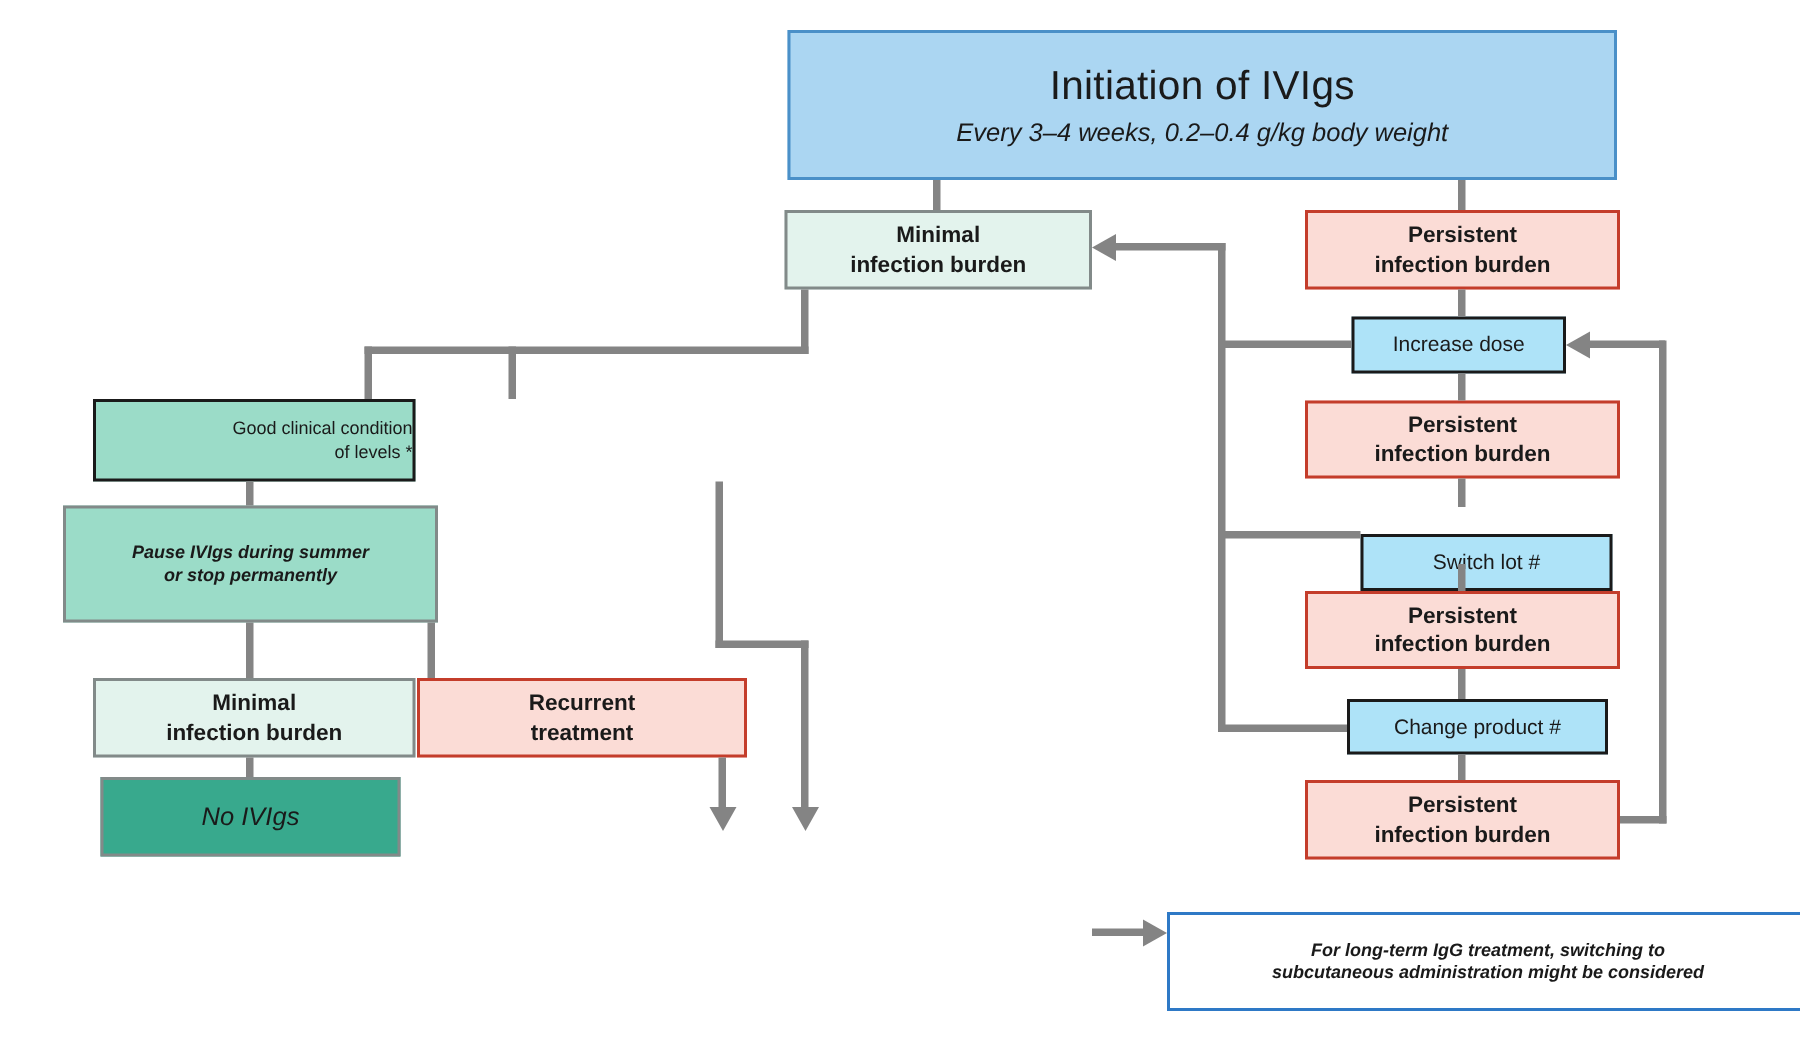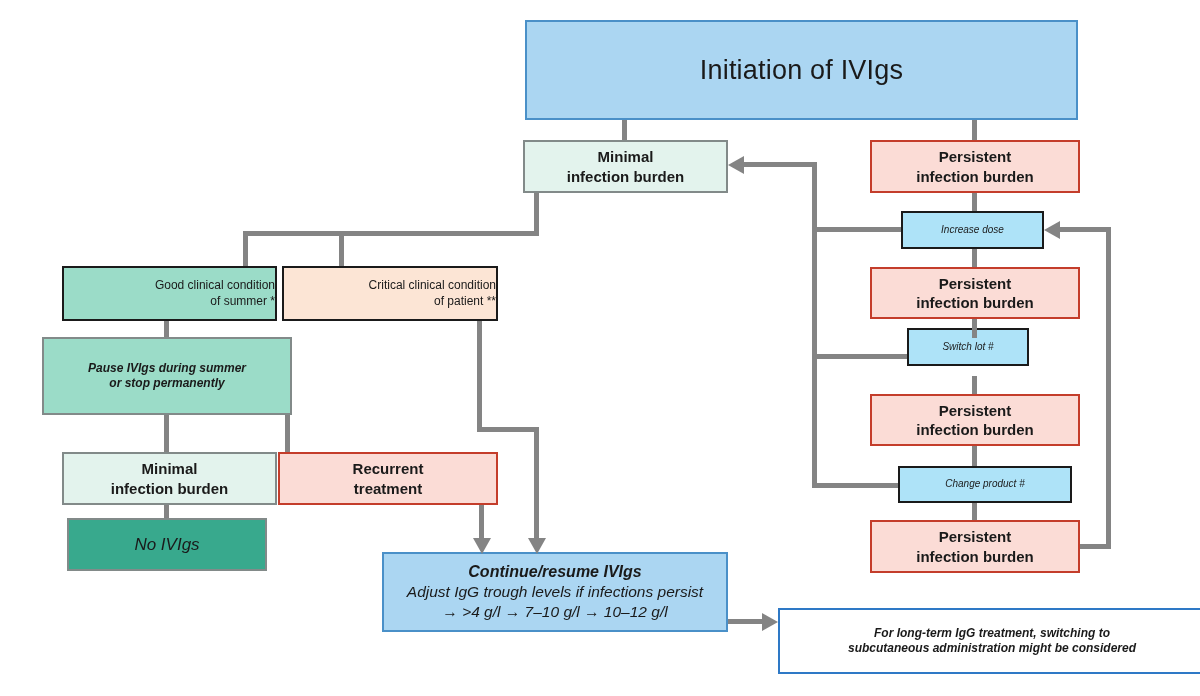--- a/index.html
+++ b/index.html
@@ -25,59 +25,60 @@
   .v-mint  {background:var(--c-mint-fill); border:2px solid var(--c-gray-border);}
   .v-pink  {background:var(--c-pink-fill); border:2px solid var(--c-pink-border);}
   .v-lblue {background:var(--c-lblue-fill);border:2px solid var(--c-black-border);}
   .v-tealb {background:var(--c-teal-fill); border:2px solid var(--c-black-border);}
   .v-tealg {background:var(--c-teal-fill); border:2px solid var(--c-gray-border);}
   .v-peach {background:var(--c-peach-fill);border:2px solid var(--c-black-border);}
   .v-dteal {background:var(--c-dteal-fill);border:2px solid var(--c-gray-border);}
   .v-white {background:var(--c-white-fill);border:2px solid var(--c-subq-border);}
   .t-bold{font-weight:700;font-size:15px;}
   .t-reg {font-weight:400;font-size:12px;align-items:flex-end;}
-  .t-ital{font-style:italic;font-weight:400;font-size:10px;align-items:center;}
+  .t-ital{font-weight:400;font-size:14px;align-items:center;}
   .t-bi  {font-style:italic;font-weight:700;font-size:12px;}
   .big-title{font-size:27px;font-weight:400;letter-spacing:.2px;}
   .big-sub{font-size:17px;font-style:italic;margin-top:4px;}
   .cont-title{font-size:16px;font-weight:700;font-style:italic;}
   .cont-line{font-size:15.5px;font-style:italic;}
   .hline,.vline{position:absolute;background:var(--c-connector);}
   .hline{height:5px;} .vline{width:5px;}
   .arr{position:absolute;width:0;height:0;}
   .arr-l{border-top:9px solid transparent;border-bottom:9px solid transparent;border-right:16px solid var(--c-connector);}
   .arr-r{border-top:9px solid transparent;border-bottom:9px solid transparent;border-left:16px solid var(--c-connector);}
   .arr-d{border-left:9px solid transparent;border-right:9px solid transparent;border-top:16px solid var(--c-connector);}
 
   
   #n-initiation     {left:505px;top:20px; width:553px;height:100px;}
   #n-minimal-top    {left:503px;top:140px;width:205px;height:53px;}
   #n-persistent-1   {left:850px;top:140px;width:210px;height:53px;}
   #n-increase-dose  {left:881px;top:211px;width:143px;height:38px;}
   #n-persistent-2   {left:850px;top:267px;width:210px;height:52px;}
-  #n-switch-lot     {left:887px;top:328px;width:122px;height:38px;}
+  #n-switch-lot     {left:887px;top:356px;width:168px;height:38px;}
   #n-persistent-3   {left:850px;top:394px;width:210px;height:52px;}
   #n-change-product {left:878px;top:466px;width:174px;height:37px;}
   #n-persistent-4   {left:850px;top:520px;width:210px;height:53px;}
   #n-good           {left:42px; top:266px;width:215px;height:55px;}
   #n-critical       {left:262px;top:266px;width:216px;height:55px;}
   #n-pause          {left:22px; top:337px;width:250px;height:78px;}
   #n-minimal-bottom {left:42px; top:452px;width:215px;height:53px;}
   #n-recurrent      {left:258px;top:452px;width:220px;height:53px;}
   #n-no-ivigs       {left:47px; top:518px;width:200px;height:53px;font-size:17px;font-style:italic;}
   #n-continue       {left:362px;top:552px;width:346px;height:80px;}
   #n-subq           {left:758px;top:608px;width:428px;height:66px;}
 </style>
 </head>
 <body>
 
 <div id="canvas">
 
   <div class="box v-blue" id="n-initiation">
     <span class="big-title">Initiation of IVIgs</span>
+    <span class="big-sub">Every 3–4 weeks, 0.2–0.4 g/kg body weight</span>
   </div>
 
   <div class="box v-mint t-bold" id="n-minimal-top">
     <span>Minimal</span>
     <span>infection burden</span>
   </div>
 
   <div class="box v-pink t-bold" id="n-persistent-1">
     <span>Persistent</span>
     <span>infection burden</span>
@@ -105,52 +106,43 @@
     <span>Change product #</span>
   </div>
 
   <div class="box v-pink t-bold" id="n-persistent-4">
     <span>Persistent</span>
     <span>infection burden</span>
   </div>
 
   <div class="box v-tealb t-reg" id="n-good">
     <span>Good clinical condition</span>
-    <span>of summer *</span>
+    <span>of levels *</span>
   </div>
 
-  <div class="box v-peach t-reg" id="n-critical">
-    <span>Critical clinical condition</span>
-    <span>of patient **</span>
-  </div>
 
   <div class="box v-tealg t-bi" id="n-pause">
     <span>Pause IVIgs during summer</span>
     <span>or stop permanently</span>
   </div>
 
   <div class="box v-mint t-bold" id="n-minimal-bottom">
     <span>Minimal</span>
     <span>infection burden</span>
   </div>
 
   <div class="box v-pink t-bold" id="n-recurrent">
     <span>Recurrent</span>
     <span>treatment</span>
   </div>
 
   <div class="box v-dteal" id="n-no-ivigs">
     <span>No IVIgs</span>
   </div>
 
-  <div class="box v-blue" id="n-continue">
-    <span class="cont-title">Continue/resume IVIgs</span>
-    <span class="cont-line">Adjust IgG trough levels if infections persist</span>
-    <span class="cont-line">→ &gt;4 g/l → 7–10 g/l → 10–12 g/l</span>
-  </div>
 
   <div class="box v-white t-bi" id="n-subq">
     <span>For long-term IgG treatment, switching to</span>
     <span>subcutaneous administration might be considered</span>
   </div>
 
   <div class="vline" style="left:602px;top:120px;height:20px;"></div>
   <div class="vline" style="left:952px;top:120px;height:20px;"></div>
 
   <div class="vline" style="left:952px;top:193px;height:18px;"></div>

